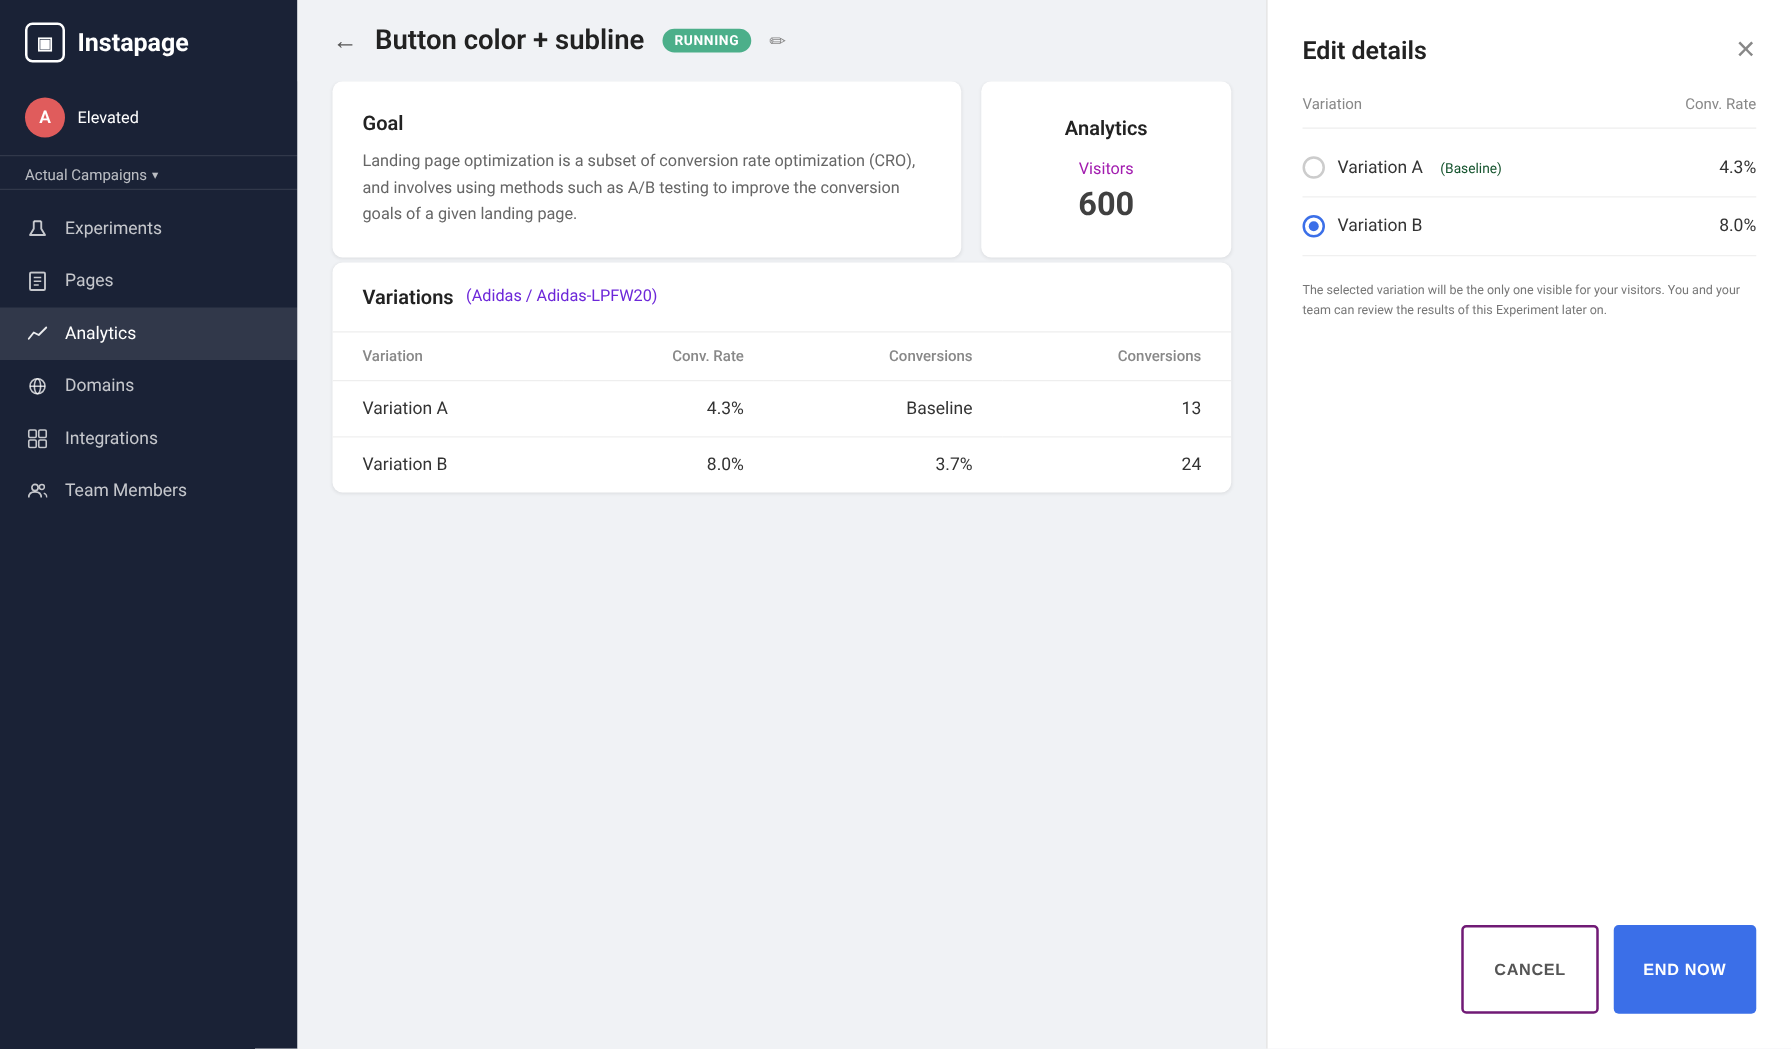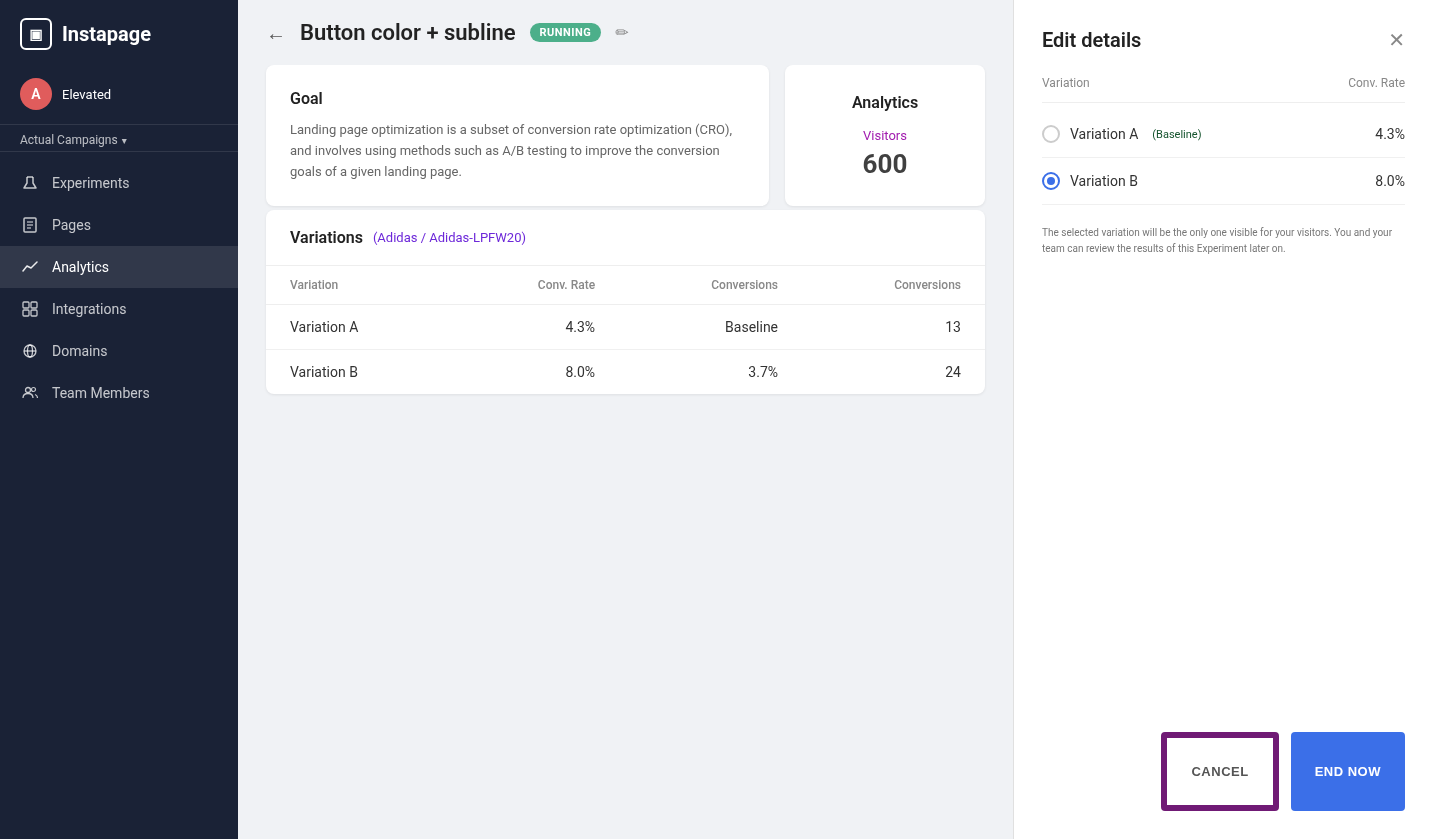--- a/index.html
+++ b/index.html
@@ -323,21 +323,21 @@
       margin: 20px 0 16px;
     }
     .panel-actions {
       display: flex;
       gap: 12px;
       justify-content: flex-end;
       margin-top: auto;
     }
     .btn-cancel {
       padding: 26px 24px;
-      border: 6px solid #701a75;
+      border: 2px solid #701a75;
       background: #fff;
       border-radius: 4px;
       font-size: 13px;
       font-weight: 600;
       color: #555;
       cursor: pointer;
       letter-spacing: 0.5px;
     }
     .btn-end-now {
       padding: 10px 24px;
@@ -399,37 +399,37 @@
       <span class="nav-icon">
         <svg width="16" height="16" viewBox="0 0 16 16" fill="none">
           <polyline points="1,12 5,7 9,9 15,3" stroke="rgba(255,255,255,0.9)" stroke-width="1.5" fill="none" stroke-linejoin="round" stroke-linecap="round"></polyline>
         </svg>
       </span>
       <span>Analytics</span>
     </div>
     <div class="nav-item">
       <span class="nav-icon">
         <svg width="16" height="16" viewBox="0 0 16 16" fill="none">
+          <circle cx="8" cy="8" r="6" stroke="rgba(255,255,255,0.75)" stroke-width="1.3" fill="none"></circle>
+          <ellipse cx="8" cy="8" rx="2.5" ry="6" stroke="rgba(255,255,255,0.75)" stroke-width="1.3" fill="none"></ellipse>
+          <line x1="2" y1="8" x2="14" y2="8" stroke="rgba(255,255,255,0.75)" stroke-width="1.3"></line>
+        </svg>
+      </span>
+      <span>Domains</span>
+    </div>
+    <div class="nav-item">
+      <span class="nav-icon">
+        <svg width="16" height="16" viewBox="0 0 16 16" fill="none">
           <rect x="1" y="1" width="6" height="6" rx="1" stroke="rgba(255,255,255,0.75)" stroke-width="1.3" fill="none"></rect>
           <rect x="9" y="1" width="6" height="6" rx="1" stroke="rgba(255,255,255,0.75)" stroke-width="1.3" fill="none"></rect>
           <rect x="1" y="9" width="6" height="6" rx="1" stroke="rgba(255,255,255,0.75)" stroke-width="1.3" fill="none"></rect>
           <rect x="9" y="9" width="6" height="6" rx="1" stroke="rgba(255,255,255,0.75)" stroke-width="1.3" fill="none"></rect>
         </svg>
       </span>
       <span>Integrations</span>
-    </div>
-    <div class="nav-item">
-      <span class="nav-icon">
-        <svg width="16" height="16" viewBox="0 0 16 16" fill="none">
-          <circle cx="8" cy="8" r="6" stroke="rgba(255,255,255,0.75)" stroke-width="1.3" fill="none"></circle>
-          <ellipse cx="8" cy="8" rx="2.5" ry="6" stroke="rgba(255,255,255,0.75)" stroke-width="1.3" fill="none"></ellipse>
-          <line x1="2" y1="8" x2="14" y2="8" stroke="rgba(255,255,255,0.75)" stroke-width="1.3"></line>
-        </svg>
-      </span>
-      <span>Domains</span>
     </div>
     <div class="nav-item">
       <span class="nav-icon">
         <svg width="16" height="16" viewBox="0 0 16 16" fill="none">
           <circle cx="6" cy="5" r="2.5" stroke="rgba(255,255,255,0.75)" stroke-width="1.3" fill="none"></circle>
           <path d="M1 13c0-3 2-4.5 5-4.5s5 1.5 5 4.5" stroke="rgba(255,255,255,0.75)" stroke-width="1.3" fill="none"></path>
           <circle cx="11.5" cy="4.5" r="2" stroke="rgba(255,255,255,0.75)" stroke-width="1.2" fill="none"></circle>
           <path d="M13 9.5c1.5.5 2.5 1.7 2.5 3.5" stroke="rgba(255,255,255,0.75)" stroke-width="1.2" fill="none"></path>
         </svg>
       </span>

